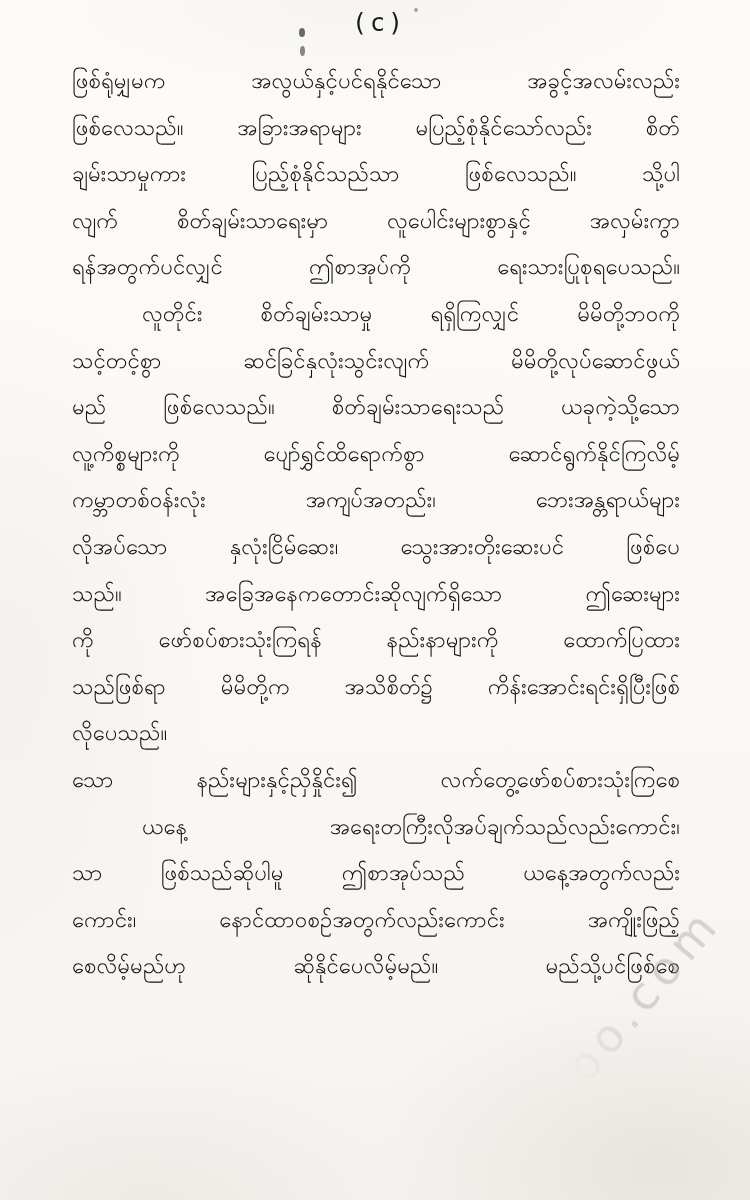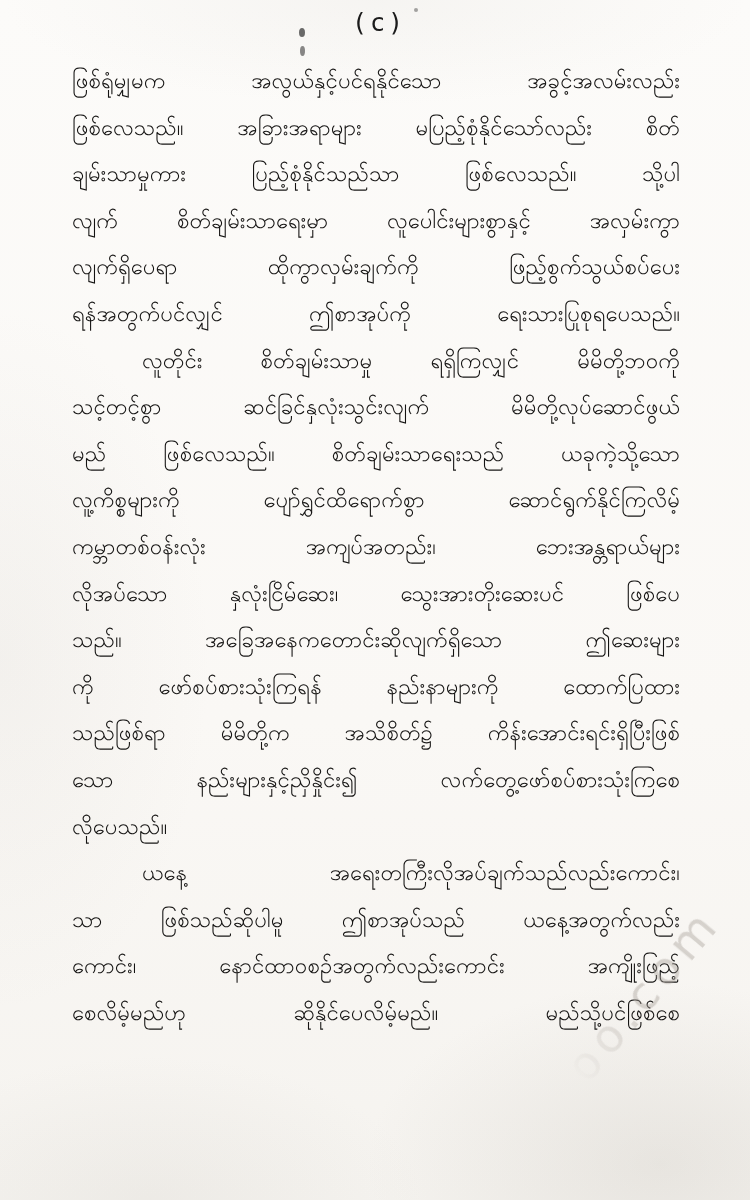--- a/index.html
+++ b/index.html
@@ -96,36 +96,35 @@
 
 <div class="page-number">(c)</div>
 
 <div class="text-block">
 
   <div class="paragraph">
     <div class="line">ဖြစ်ရုံမျှမက အလွယ်နှင့်ပင်ရနိုင်သော အခွင့်အလမ်းလည်း</div>
     <div class="line">ဖြစ်လေသည်။ အခြားအရာများ မပြည့်စုံနိုင်သော်လည်း စိတ်</div>
     <div class="line">ချမ်းသာမှုကား ပြည့်စုံနိုင်သည်သာ ဖြစ်လေသည်။ သို့ပါ</div>
     <div class="line">လျက် စိတ်ချမ်းသာရေးမှာ လူပေါင်းများစွာနှင့် အလှမ်းကွာ</div>
-    <div class="line">လျက်ရှိပေရာ ထိုကွာလှမ်းချက်ကို ဖြည့်စွက်သွယ်စပ်ပေး</div>
     <div class="line">ရန်အတွက်ပင်လျှင် ဤစာအုပ်ကို ရေးသားပြုစုရပေသည်။</div>
   </div>
 
   <div class="paragraph indented">
     <div class="line">လူတိုင်း စိတ်ချမ်းသာမှု ရရှိကြလျှင် မိမိတို့ဘဝကို</div>
     <div class="line">သင့်တင့်စွာ ဆင်ခြင်နှလုံးသွင်းလျက် မိမိတို့လုပ်ဆောင်ဖွယ်</div>
     <div class="line">မည် ဖြစ်လေသည်။ စိတ်ချမ်းသာရေးသည် ယခုကဲ့သို့သော</div>
     <div class="line">လူ့ကိစ္စများကို ပျော်ရွှင်ထိရောက်စွာ ဆောင်ရွက်နိုင်ကြလိမ့်</div>
     <div class="line">ကမ္ဘာတစ်ဝန်းလုံး အကျပ်အတည်း၊ ဘေးအန္တရာယ်များ</div>
     <div class="line">လိုအပ်သော နှလုံးငြိမ်ဆေး၊ သွေးအားတိုးဆေးပင် ဖြစ်ပေ</div>
     <div class="line">သည်။ အခြေအနေကတောင်းဆိုလျက်ရှိသော ဤဆေးများ</div>
     <div class="line">ကို ဖော်စပ်စားသုံးကြရန် နည်းနာများကို ထောက်ပြထား</div>
     <div class="line">သည်ဖြစ်ရာ မိမိတို့က အသိစိတ်၌ ကိန်းအောင်းရင်းရှိပြီးဖြစ်</div>
+    <div class="line end">လိုပေသည်။</div>
     <div class="line">သော နည်းများနှင့်ညှိနှိုင်း၍ လက်တွေ့ဖော်စပ်စားသုံးကြစေ</div>
-    <div class="line end">လိုပေသည်။</div>
   </div>
 
   <div class="paragraph indented">
     <div class="line">ယနေ့ အရေးတကြီးလိုအပ်ချက်သည်လည်းကောင်း၊</div>
     <div class="line">သာ ဖြစ်သည်ဆိုပါမူ ဤစာအုပ်သည် ယနေ့အတွက်လည်း</div>
     <div class="line">ကောင်း၊ နောင်ထာဝစဉ်အတွက်လည်းကောင်း အကျိုးဖြည့်</div>
     <div class="line">စေလိမ့်မည်ဟု ဆိုနိုင်ပေလိမ့်မည်။ မည်သို့ပင်ဖြစ်စေ</div>
   </div>
 
 </div>

